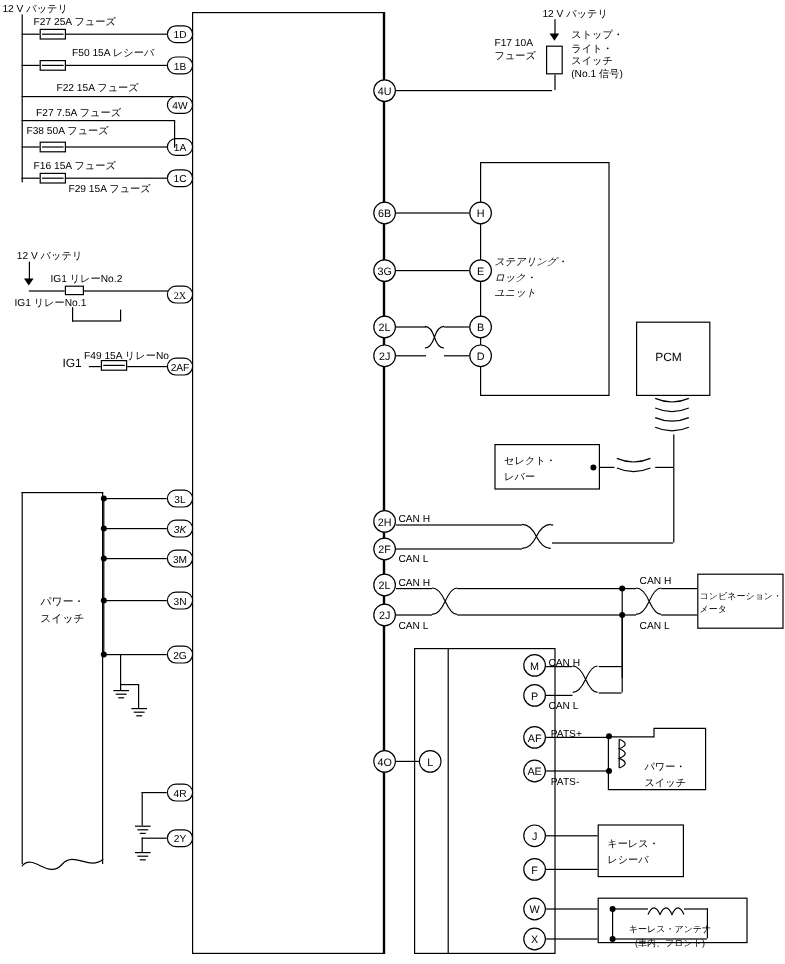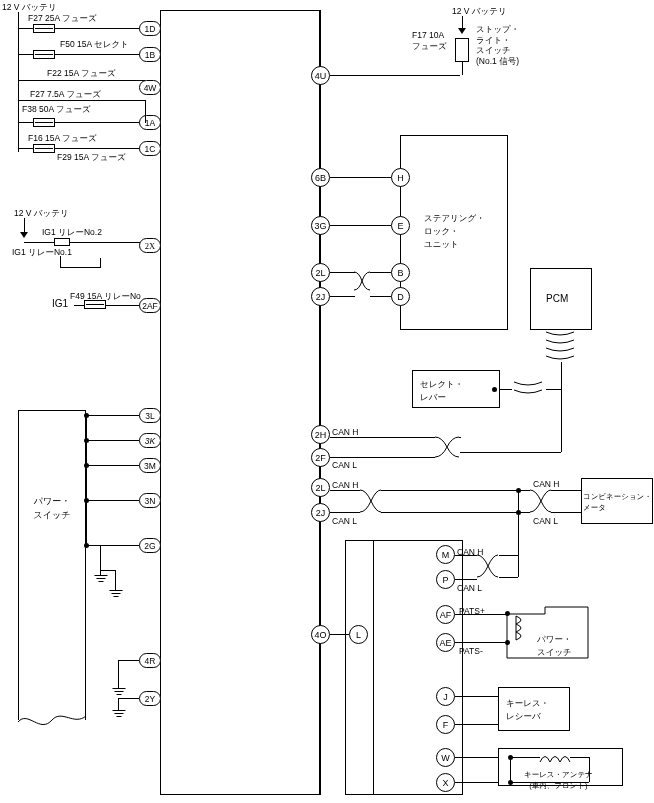--- a/index.html
+++ b/index.html
@@ -37,21 +37,21 @@
   <div class="ln vl" style="left:18px;top:12px;height:140px;"></div>
 
   <div class="fuse" style="left:33px;top:24px;"></div>
   <div class="ln hl" style="left:18px;top:28px;width:15px;"></div>
   <div class="ln hl" style="left:55px;top:28px;width:90px;"></div>
   <div class="lbl" style="left:28px;top:13px;">F27 25A フューズ</div>
 
   <div class="fuse" style="left:33px;top:50px;"></div>
   <div class="ln hl" style="left:18px;top:54px;width:15px;"></div>
   <div class="ln hl" style="left:55px;top:54px;width:90px;"></div>
-  <div class="lbl" style="left:60px;top:39px;">F50 15A セレクト</div>
+  <div class="lbl" style="left:60px;top:39px;">F50 15A レシーバ</div>
 
   <div class="ln hl" style="left:18px;top:80px;width:127px;"></div>
   <div class="lbl" style="left:47px;top:68px;">F22 15A フューズ</div>
 
   <div class="lbl" style="left:30px;top:89px;">F27 7.5A フューズ</div>
   <div class="ln hl" style="left:18px;top:100px;width:127px;"></div>
 
   <div class="lbl" style="left:22px;top:104px;">F38 50A フューズ</div>
   <div class="fuse" style="left:33px;top:118px;"></div>
   <div class="ln hl" style="left:18px;top:122px;width:15px;"></div>
@@ -164,21 +164,21 @@
   <div class="box" style="left:455px;top:38px;width:14px;height:24px;"></div>
   <div class="ln vl" style="left:462px;top:62px;height:13px;"></div>
   <div class="lbl" style="left:412px;top:30px;">F17 10A
 フューズ</div>
   <div class="lbl" style="left:476px;top:24px;">ストップ・
 ライト・
 スイッチ
 (No.1 信号)</div>
 
   <div class="box" style="left:400px;top:135px;width:108px;height:195px;"></div>
-  <div class="lbl" style="left:424px;top:212px;line-height:1.5;">ステアリング・
+  <div class="lbl" style="left:412px;top:212px;line-height:1.5;font-style:italic;">ステアリング・
 ロック・
 ユニット</div>
 
   <div class="circ" style="left:311px;top:168px;">6B</div>
   <div class="circ" style="left:391px;top:168px;">H</div>
   <div class="ln hl" style="left:330px;top:177px;width:61px;"></div>
 
   <div class="circ" style="left:311px;top:216px;">3G</div>
   <div class="circ" style="left:391px;top:216px;">E</div>
   <div class="ln hl" style="left:330px;top:225px;width:61px;"></div>

